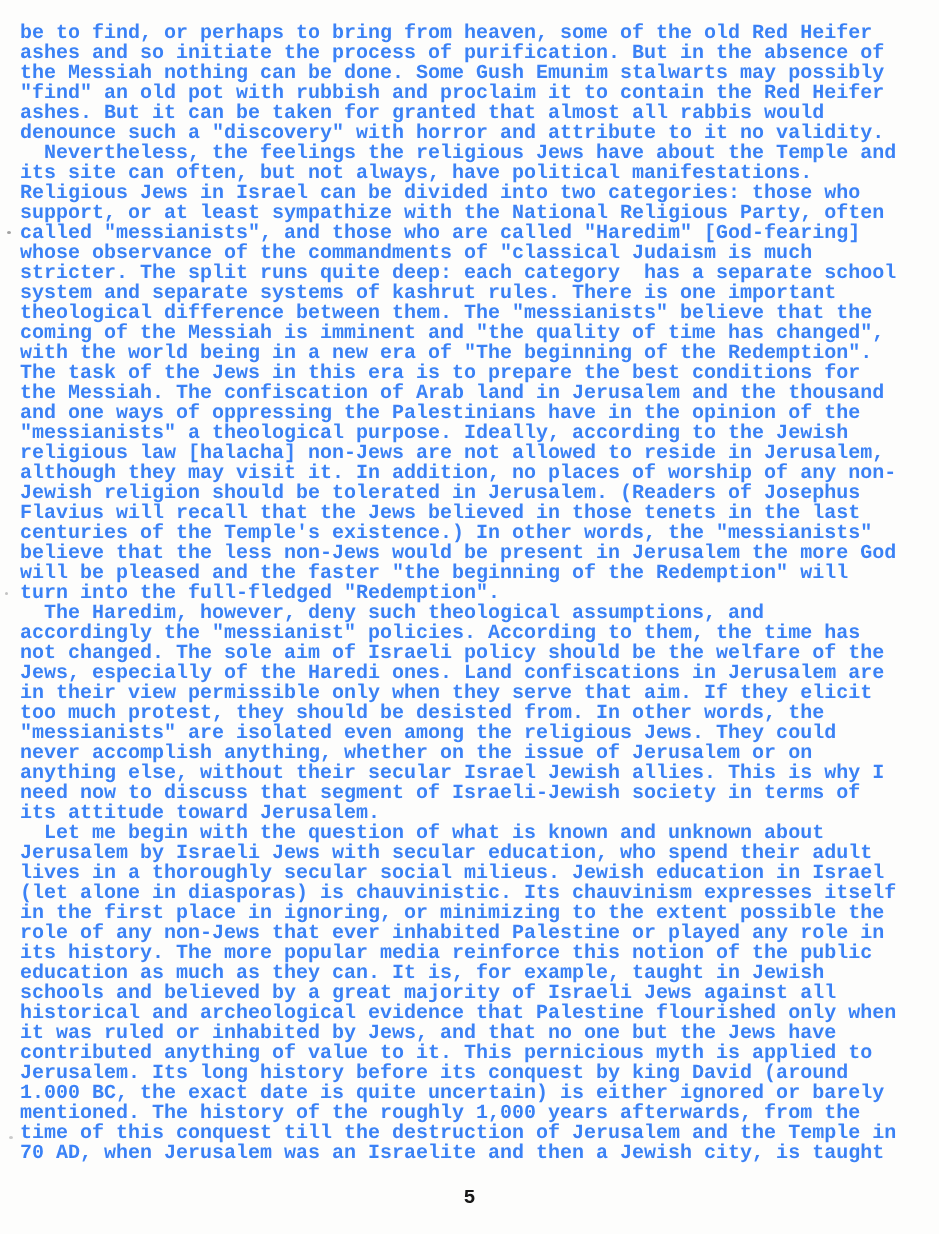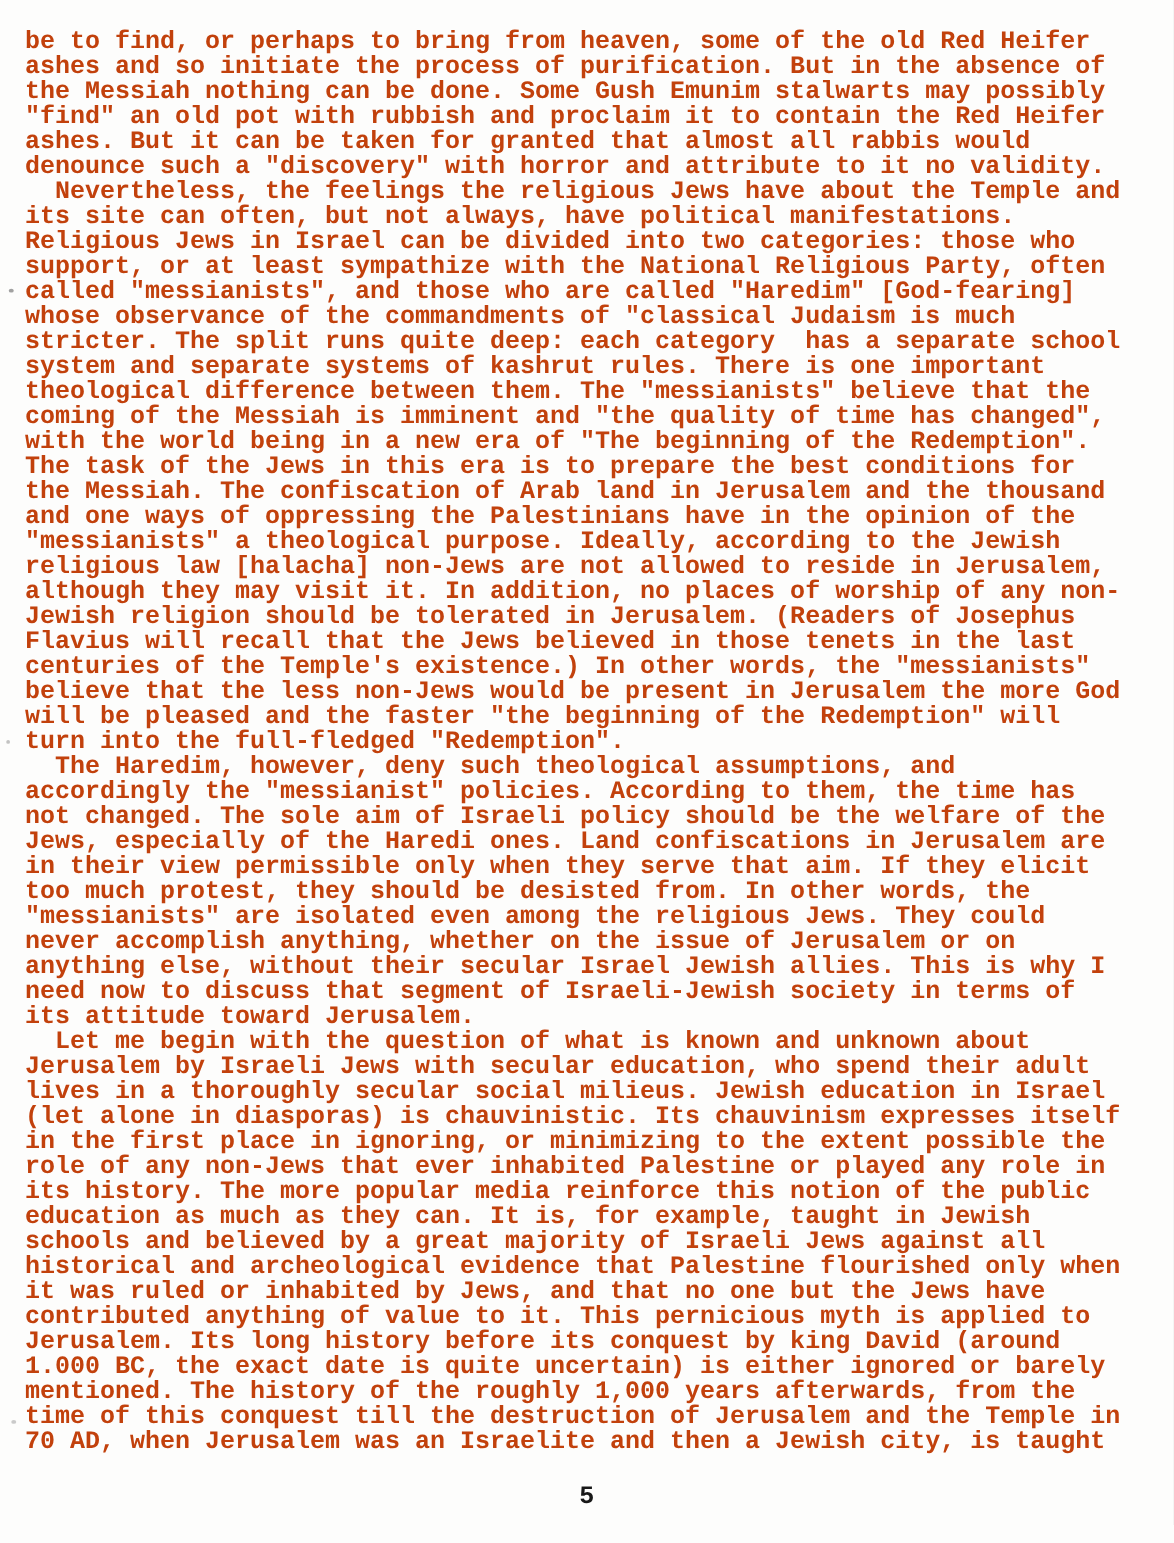--- a/index.html
+++ b/index.html
@@ -18,21 +18,21 @@
   .body-text {
     position: absolute;
     left: 20px;
     top: 24px;
     margin: 0;
     font-family: "Liberation Mono", "DejaVu Sans Mono", monospace;
     font-size: 20px;
     line-height: 20px;
     font-weight: bold;
     letter-spacing: 0;
-    color: #c2410c;
+    color: #3b82f6;
     white-space: pre;
     text-rendering: geometricPrecision;
   }
   .page-number {
     position: absolute;
     top: 1188px;
     left: 0;
     width: 939px;
     text-align: center;
     font-family: "Liberation Mono", "DejaVu Sans Mono", monospace;

